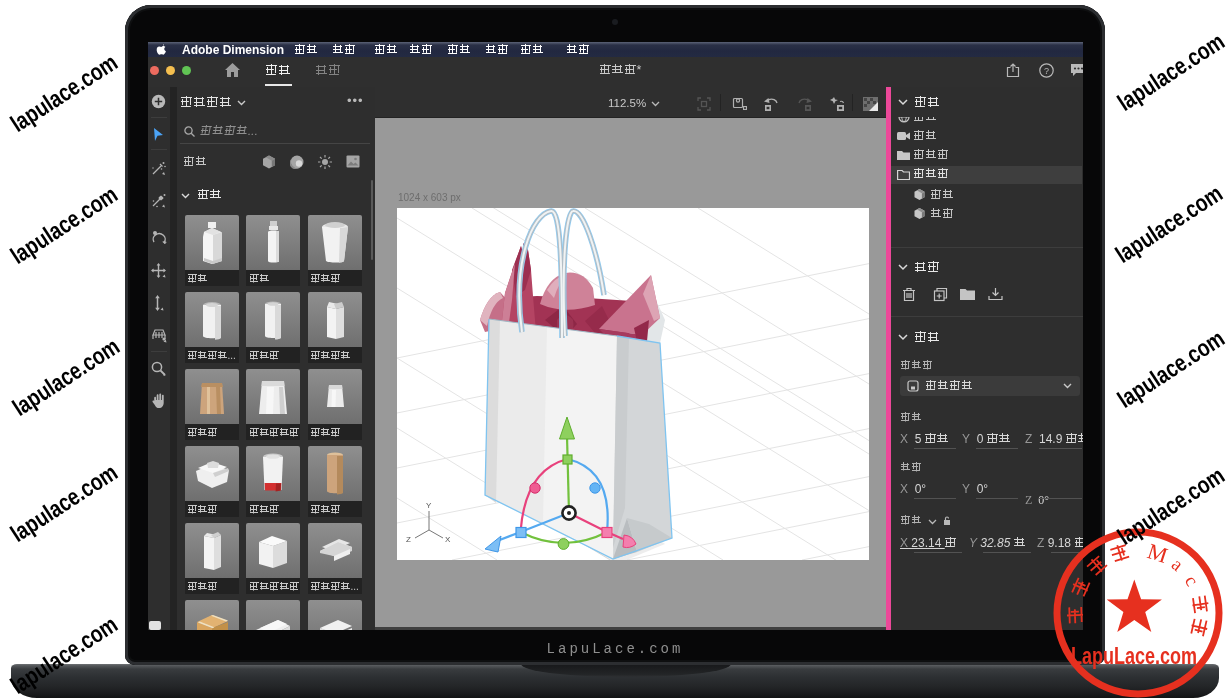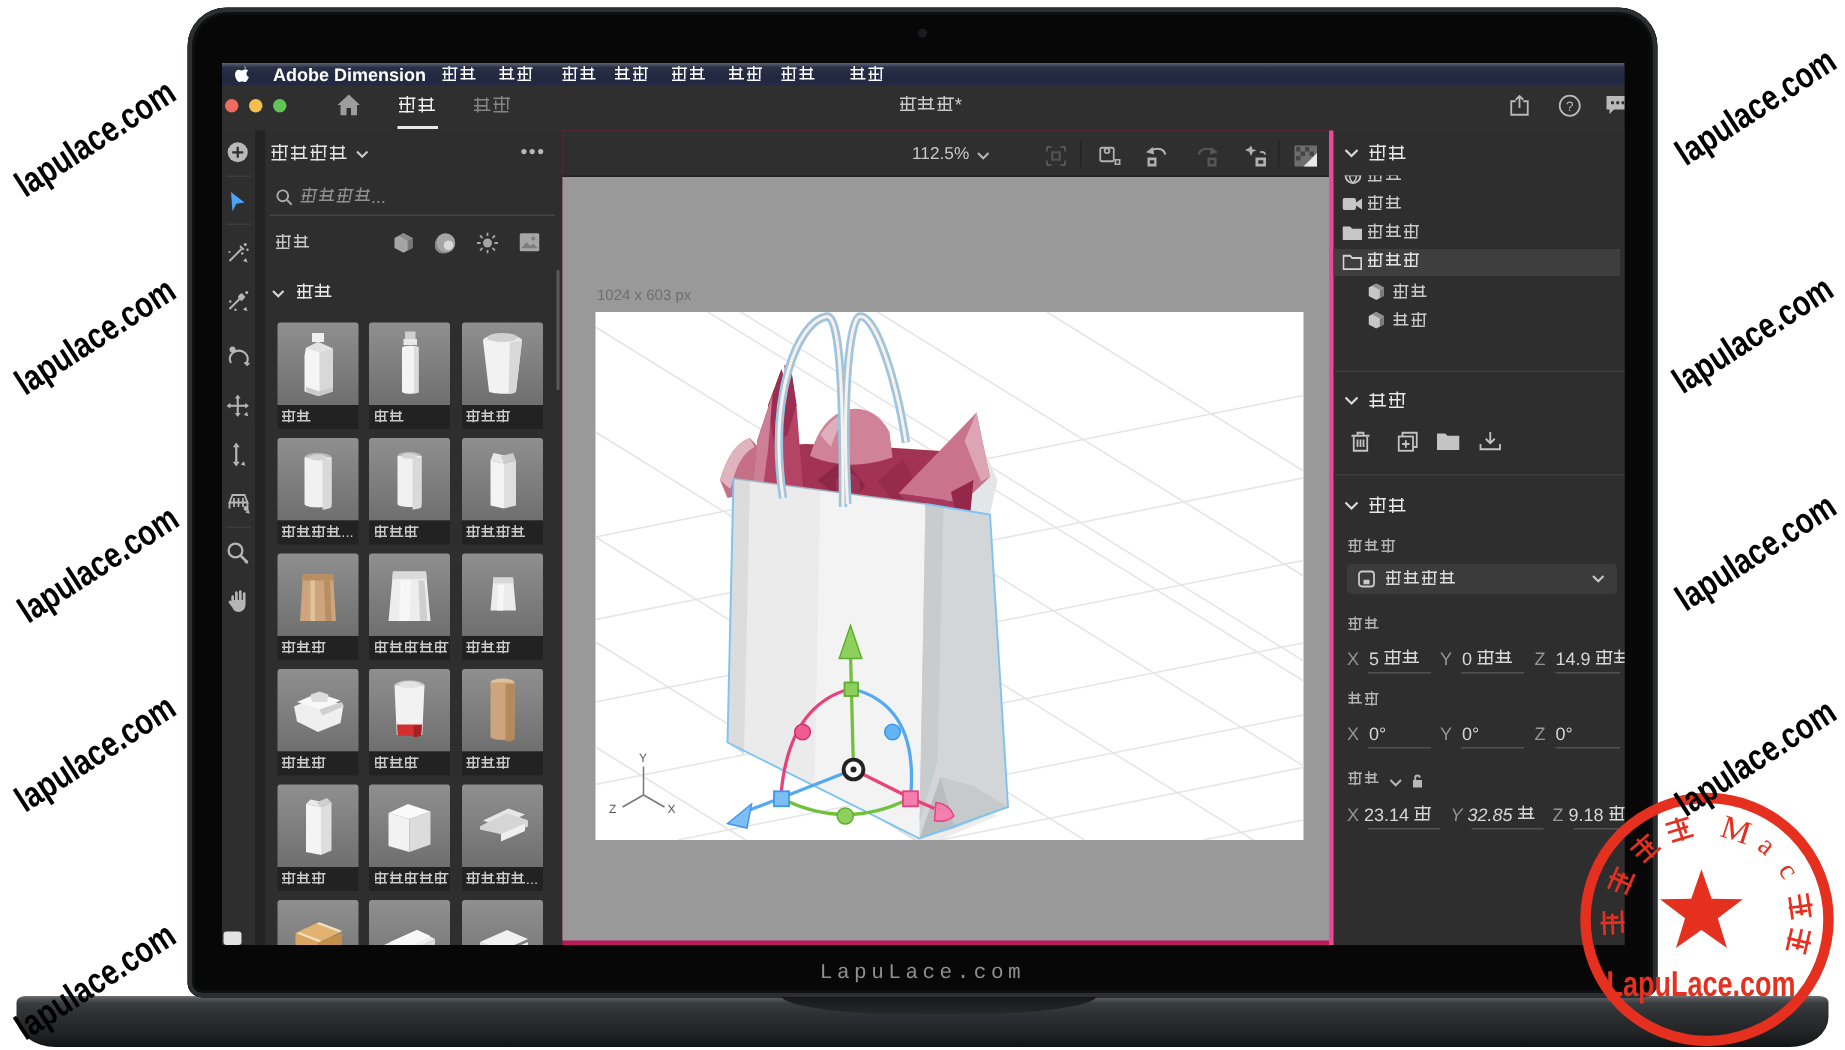--- a/index.html
+++ b/index.html
@@ -41,26 +41,26 @@
 
 #toolstrip{position:absolute;left:0;top:45px;width:22px;height:543px;background:#2e2e2e;border-right:7px solid #232323;}
 #toolstrip svg{position:absolute;left:3px;}
 
 #lpanel{position:absolute;left:29px;top:45px;width:198px;height:543px;background:#2e2e2e;}
 .tile{position:absolute;width:54px;}
 .timg{width:54px;height:55px;background:linear-gradient(#8f8f8f,#6f6f6f);border-radius:2px 2px 0 0;}
 .tlab{width:48px;height:13px;background:#222;color:#c9c9c9;font-size:10px;padding:3px 3px 0 3px;
  white-space:nowrap;overflow:hidden;}
 
-#cancol{position:absolute;left:227px;top:45px;width:511px;height:543px;background:#be185d;}
+#cancol{position:absolute;left:227px;top:45px;width:511px;height:543px;background:#404040;}
 #cantb{position:absolute;left:0;top:0;width:511px;height:30px;background:#2f2f2f;border-bottom:1px solid #232323;}
 #canvas{position:absolute;left:0;top:31px;width:511px;height:509px;background:#999;}
 #artboard{position:absolute;left:22px;top:90px;width:472px;height:352px;background:#fff;}
 
-#rpanel{position:absolute;left:738px;top:45px;width:197px;height:543px;background:#2e2e2e;border-left:3px solid #ec4899;}
+#rpanel{position:absolute;left:738px;top:45px;width:197px;height:543px;background:#2e2e2e;border-left:5px solid #ec4899;}
 .rp-h{position:absolute;font-size:13px;font-weight:bold;color:#e8e8e8;}
 .rp-t{position:absolute;font-size:12px;color:#c6c6c6;white-space:nowrap;}
 .rp-l{position:absolute;font-size:11px;color:#b0b0b0;}
 .vrow{position:absolute;font-size:12px;color:#d6d6d6;white-space:nowrap;}
 .vrow b{font-weight:normal;color:#969696;}
 .uline{position:absolute;height:1px;background:#525252;}
 .divl{position:absolute;left:0;width:197px;height:1px;background:#3d3d3d;}
 
 #stamp{position:absolute;z-index:20;left:1052px;top:527px;width:172px;height:172px;}
 </style>
@@ -616,33 +616,33 @@
     <div class="rp-l" style="left:9px;top:324px;"><i class="z"></i><i class="z b"></i></div>
     <div class="vrow" style="left:9px;top:345px;"><b>X</b>&nbsp; 5 <i class="z"></i><i class="z b"></i></div>
     <div class="vrow" style="left:71px;top:345px;"><b>Y</b>&nbsp; 0 <i class="z"></i><i class="z b"></i></div>
     <div class="vrow" style="left:134px;top:345px;"><b>Z</b>&nbsp; 14.9 <i class="z"></i><i class="z b"></i></div>
     <div class="uline" style="left:23px;top:361px;width:42px;"></div>
     <div class="uline" style="left:85px;top:361px;width:42px;"></div>
     <div class="uline" style="left:148px;top:361px;width:43px;"></div>
     <div class="rp-l" style="left:9px;top:374px;"><i class="z b"></i><i class="z"></i></div>
     <div class="vrow" style="left:9px;top:395px;"><b>X</b>&nbsp; 0°</div>
     <div class="vrow" style="left:71px;top:395px;"><b>Y</b>&nbsp; 0°</div>
-    <div class="vrow" style="left:134px;top:395px;"><b>Z</b>&nbsp; 0°</div>
+    <div class="vrow" style="left:134px;top:406px;font-family:Liberation Serif, serif;"><b>Z</b>&nbsp; 0°</div>
     <div class="uline" style="left:23px;top:411px;width:42px;"></div>
     <div class="uline" style="left:85px;top:411px;width:42px;"></div>
     <div class="uline" style="left:148px;top:411px;width:43px;"></div>
     <div class="rp-l" style="left:9px;top:427px;"><i class="z"></i><i class="z b"></i></div>
     <svg style="position:absolute;left:37px;top:432px" width="9" height="6" viewBox="0 0 9 6">
         <path d="M1 1l3.5 3.5L8 1" stroke="#b9b9b9" stroke-width="1.3" fill="none"></path>
       </svg>
     <svg style="position:absolute;left:52px;top:429px" width="8" height="10" viewBox="0 0 8 10">
         <rect x="1" y="4" width="6" height="5" fill="#b9b9b9"></rect>
         <path d="M2.5 4V2.5a1.5 1.5 0 0 1 3 0" stroke="#b9b9b9" fill="none" stroke-width="1.2"></path>
       </svg>
-    <div class="vrow" style="left:9px;top:449px;"><b>X</b>&nbsp;23.14 <i class="z"></i></div>
+    <div class="vrow" style="left:9px;top:449px;text-decoration:underline;"><b>X</b>&nbsp;23.14 <i class="z"></i></div>
     <div class="vrow" style="left:78px;top:449px;font-style:italic;"><b>Y</b>&nbsp;32.85 <i class="z b"></i></div>
     <div class="vrow" style="left:146px;top:449px;"><b>Z</b>&nbsp;9.18 <i class="z"></i></div>
     <div class="uline" style="left:23px;top:465px;width:48px;"></div>
     <div class="uline" style="left:92px;top:465px;width:48px;"></div>
     <div class="uline" style="left:160px;top:465px;width:31px;"></div>
   </div>
 </div>
 
 <div id="stamp"><svg width="172" height="172" viewBox="0 0 172 172">
 <circle cx="86" cy="86" r="81" stroke="#e6301f" stroke-width="7" fill="none"></circle>

